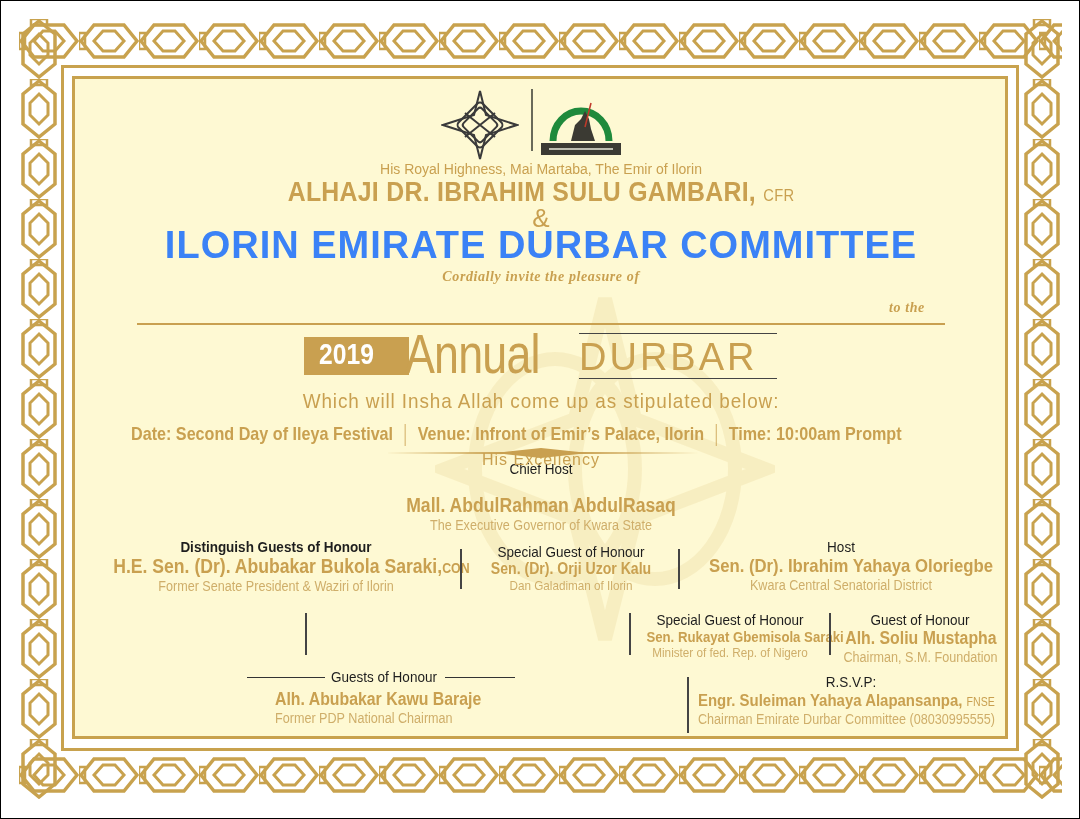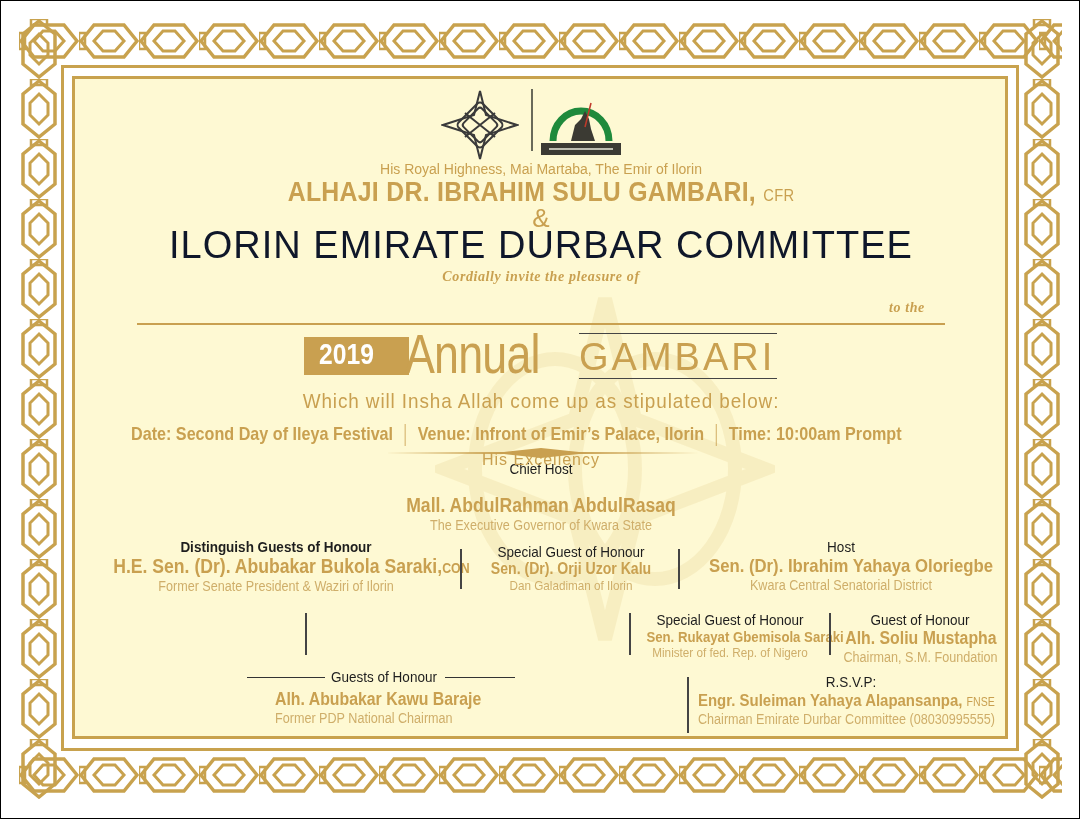--- a/index.html
+++ b/index.html
@@ -20,21 +20,21 @@
 
     .gold { color: #c9a050; }
     .abs { position: absolute; white-space: nowrap; }
     .center { text-align: center; }
     .logo-sep { position: absolute; left: 530px; top: 88px; width: 2px; height: 62px; background: #6a6a5a; }
 
     .royal-line { left: 0; width: 1080px; top: 160px; font-size: 14px; color: #c9a050; }
     .emir-name { left: 0; width: 1080px; top: 176px; font-size: 27px; font-weight: bold; color: #c9a050; letter-spacing: 0.3px; transform: scaleX(0.92); }
     .emir-name .cfr { font-size: 16px; font-weight: normal; }
     .amp { left: 0; width: 1080px; top: 202px; font-size: 26px; color: #c9a050; }
-    .committee { left: 0; width: 1080px; top: 223px; font-size: 38px; font-weight: normal; color: #0f172a; letter-spacing: 1px; }
+    .committee { left: 0; width: 1080px; top: 223px; font-size: 38px; font-weight: bold; color: #3b82f6; letter-spacing: 1px; }
     .cordial { left: 0; width: 1080px; top: 268px; font-size: 14px; font-family: "Liberation Serif", serif; font-style: italic; font-weight: bold; color: #c9a050; letter-spacing: 0.6px; }
     .to-the { left: 888px; top: 299px; font-size: 14px; font-family: "Liberation Serif", serif; font-style: italic; font-weight: bold; color: #c9a050; letter-spacing: 0.6px; }
     .guest-line { position: absolute; left: 136px; top: 322px; width: 808px; height: 2px; background: #c9a050; }
 
     .year-box { position: absolute; left: 303px; top: 336px; width: 105px; height: 38px; background: #c9a050; }
     .year-text { left: 318px; top: 337px; font-size: 29px; font-weight: bold; color: #ffffff; transform: scaleX(0.85); transform-origin: left; }
     .annual { left: 404px; top: 320px; font-size: 56px; color: #c9a050; transform: scaleX(0.8); transform-origin: left; letter-spacing: -1px; }
     .durbar-line-top { position: absolute; left: 578px; top: 332px; width: 198px; height: 1px; background: #444; }
     .durbar-line-bot { position: absolute; left: 578px; top: 377px; width: 198px; height: 1px; background: #444; }
     .durbar { left: 578px; top: 335px; font-size: 38px; color: #c9a050; letter-spacing: 3px; }
@@ -122,21 +122,21 @@
   <div class="abs center amp">&amp;</div>
   <div class="abs center committee">ILORIN EMIRATE DURBAR COMMITTEE</div>
   <div class="abs center cordial">Cordially invite the pleasure of</div>
   <div class="abs to-the">to the</div>
   <div class="guest-line"></div>
 
   <div class="year-box"></div>
   <div class="abs year-text">2019</div>
   <div class="abs annual">Annual</div>
   <div class="durbar-line-top"></div>
-  <div class="abs durbar">GAMBARI</div>
+  <div class="abs durbar">DURBAR</div>
   <div class="durbar-line-bot"></div>
 
   <div class="abs center stipulated">Which will Insha Allah come up as stipulated below:</div>
 
   <div class="abs details">
     <span>Date: Second Day of Ileya Festival</span><span class="sep"></span><span>Venue: Infront of Emir’s Palace, Ilorin</span><span class="sep"></span><span>Time: 10:00am Prompt</span>
   </div>
 
   <svg class="ornament" viewBox="0 0 315 10" preserveAspectRatio="none">
     <path d="M0 5 L120 4 L157 0 L195 4 L315 5 L195 6 L157 10 L120 6 Z" fill="#c9a050"></path>

